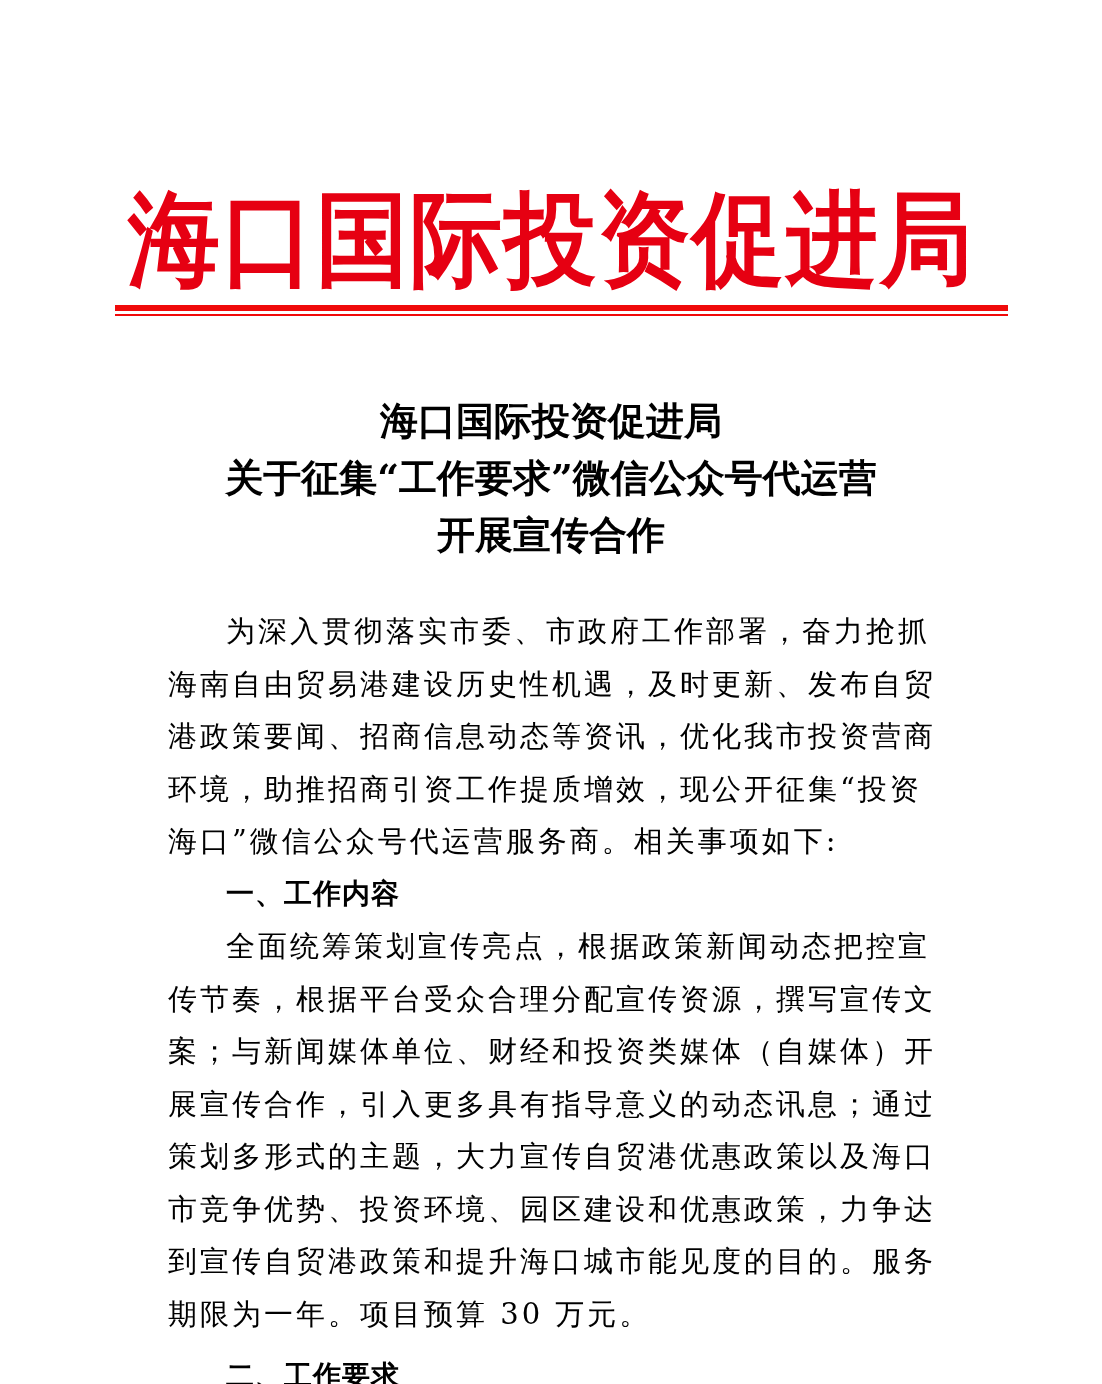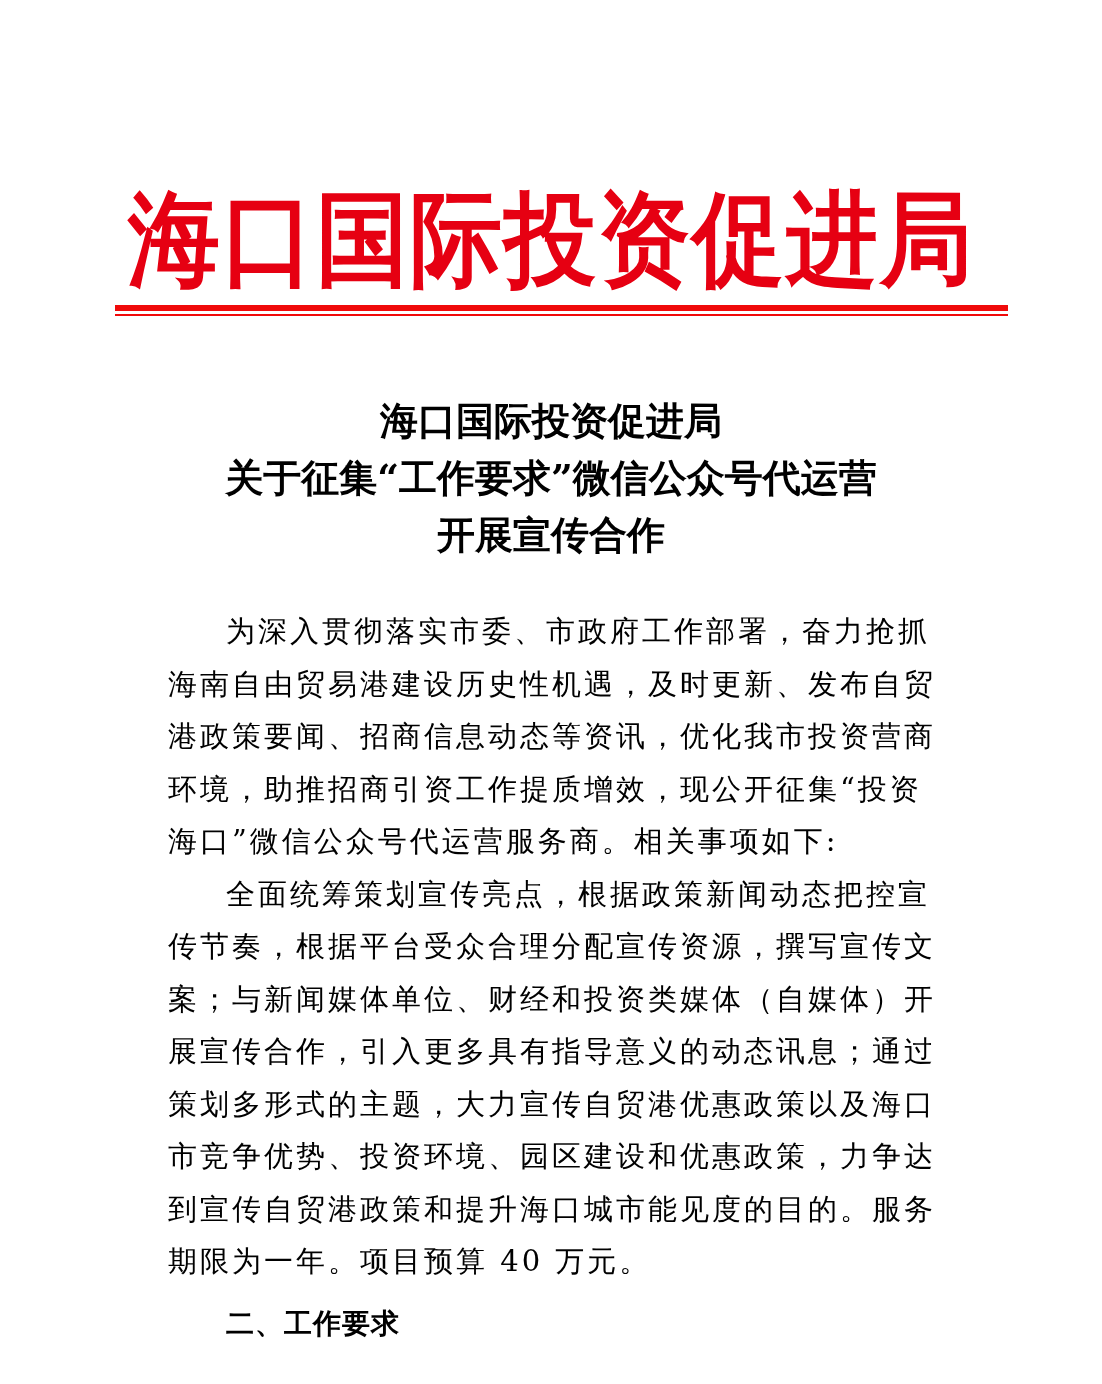--- a/index.html
+++ b/index.html
@@ -92,15 +92,16 @@
 </div>
 
 <div class="title">
   <div>海口国际投资促进局</div>
   <div>关于征集“工作要求”微信公众号代运营</div>
   <div>开展宣传合作</div>
 </div>
 
 <div class="body">
   <p>为深入贯彻落实市委、市政府工作部署，奋力抢抓海南自由贸易港建设历史性机遇，及时更新、发布自贸港政策要闻、招商信息动态等资讯，优化我市投资营商环境，助推招商引资工作提质增效，现公开征集“投资海口”微信公众号代运营服务商。相关事项如下:</p>
-  <p>全面统筹策划宣传亮点，根据政策新闻动态把控宣传节奏，根据平台受众合理分配宣传资源，撰写宣传文案；与新闻媒体单位、财经和投资类媒体（自媒体）开展宣传合作，引入更多具有指导意义的动态讯息；通过策划多形式的主题，大力宣传自贸港优惠政策以及海口市竞争优势、投资环境、园区建设和优惠政策，力争达到宣传自贸港政策和提升海口城市能见度的目的。服务期限为一年。项目预算 40 万元。</p>
+  <div class="section-head">一、工作内容</div>
+  <p>全面统筹策划宣传亮点，根据政策新闻动态把控宣传节奏，根据平台受众合理分配宣传资源，撰写宣传文案；与新闻媒体单位、财经和投资类媒体（自媒体）开展宣传合作，引入更多具有指导意义的动态讯息；通过策划多形式的主题，大力宣传自贸港优惠政策以及海口市竞争优势、投资环境、园区建设和优惠政策，力争达到宣传自贸港政策和提升海口城市能见度的目的。服务期限为一年。项目预算 30 万元。</p>
   <div class="section-head s2">二、工作要求</div>
 </div>
 
 </body></html>

